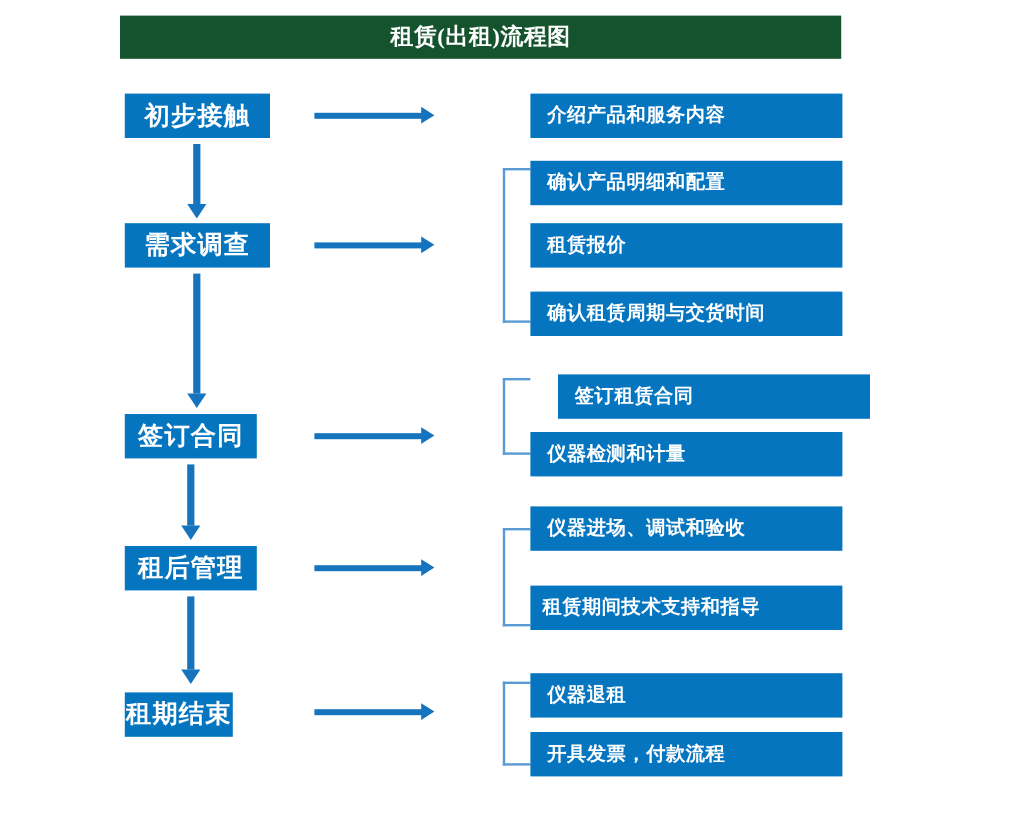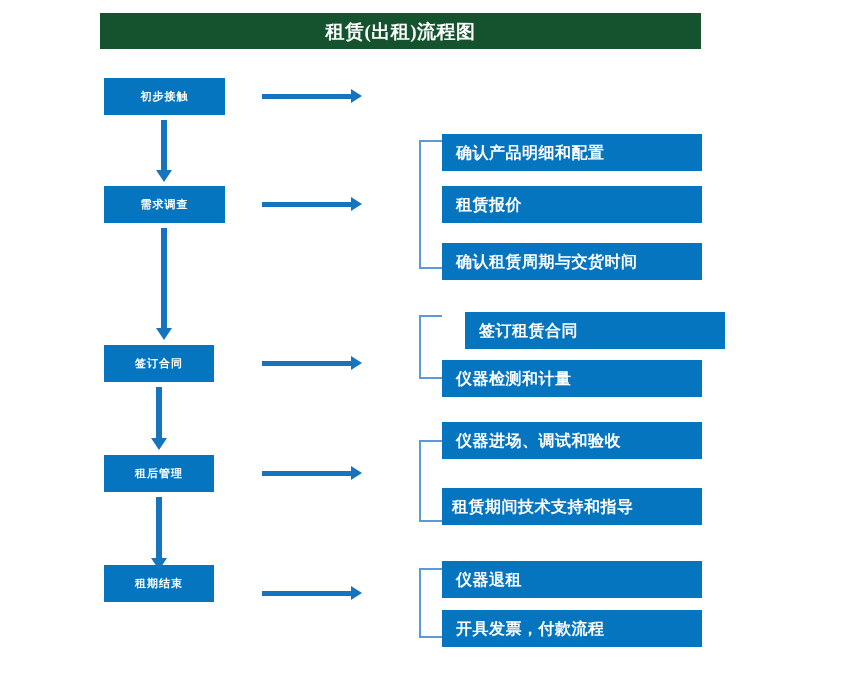--- a/index.html
+++ b/index.html
@@ -35,21 +35,21 @@
     align-items: center;
     justify-content: center;
     line-height: 1;
   }
 
   
   .stage-box {
     position: absolute;
     background: #0575c0;
     color: #ffffff;
-    font-size: 11px;
+    font-size: 21px;
     font-weight: bold;
     letter-spacing: 1px;
     display: flex;
     align-items: center;
     justify-content: center;
     line-height: 1;
   }
 
   
   .detail-box {
@@ -136,21 +136,21 @@
   <div class="title-bar">租赁(出租)流程图</div>
 
   <div class="stage-box" style="left:104px; top:78px; width:121px; height:37px;">初步接触</div>
 
   <div class="stage-box" style="left:104px; top:186px; width:121px; height:37px;">需求调查</div>
 
   <div class="stage-box" style="left:104px; top:345px; width:110px; height:37px;">签订合同</div>
 
   <div class="stage-box" style="left:104px; top:455px; width:110px; height:37px;">租后管理</div>
 
-  <div class="stage-box" style="left:104px; top:565px; width:110px; height:37px;">租期结束</div>
+  <div class="stage-box" style="left:104px; top:577px; width:90px; height:37px;">租期结束</div>
 
   <div class="v-arrow" style="left:156px; top:120px; height:62px;">
     <div class="shaft" style="height:50px;"></div>
     <div class="head"></div>
   </div>
 
   <div class="v-arrow" style="left:156px; top:228px; height:112px;">
     <div class="shaft" style="height:100px;"></div>
     <div class="head"></div>
   </div>
@@ -184,20 +184,21 @@
   <div class="h-arrow" style="left:262px; top:586px;">
     <div class="shaft"></div>
       <div class="head"></div>
   </div>
 
   <div class="bracket" style="top:140px; height:129px;"></div>
   <div class="bracket" style="top:315px; height:64px;"></div>
   <div class="bracket" style="top:440px; height:82px;"></div>
   <div class="bracket" style="top:568px; height:70px;"></div>
 
+  <div class="detail-box" style="top:78px;">介绍产品和服务内容</div>
   <div class="detail-box" style="top:134px;">确认产品明细和配置</div>
   <div class="detail-box" style="top:186px;">租赁报价</div>
   <div class="detail-box" style="top:243px;">确认租赁周期与交货时间</div>
 
   <div class="detail-box" style="top:312px;margin-left:23px;">签订租赁合同</div>
   <div class="detail-box" style="top:360px;">仪器检测和计量</div>
 
   <div class="detail-box" style="top:422px;">仪器进场、调试和验收</div>
   <div class="detail-box" style="top:488px;padding-left:10px;">租赁期间技术支持和指导</div>
 

